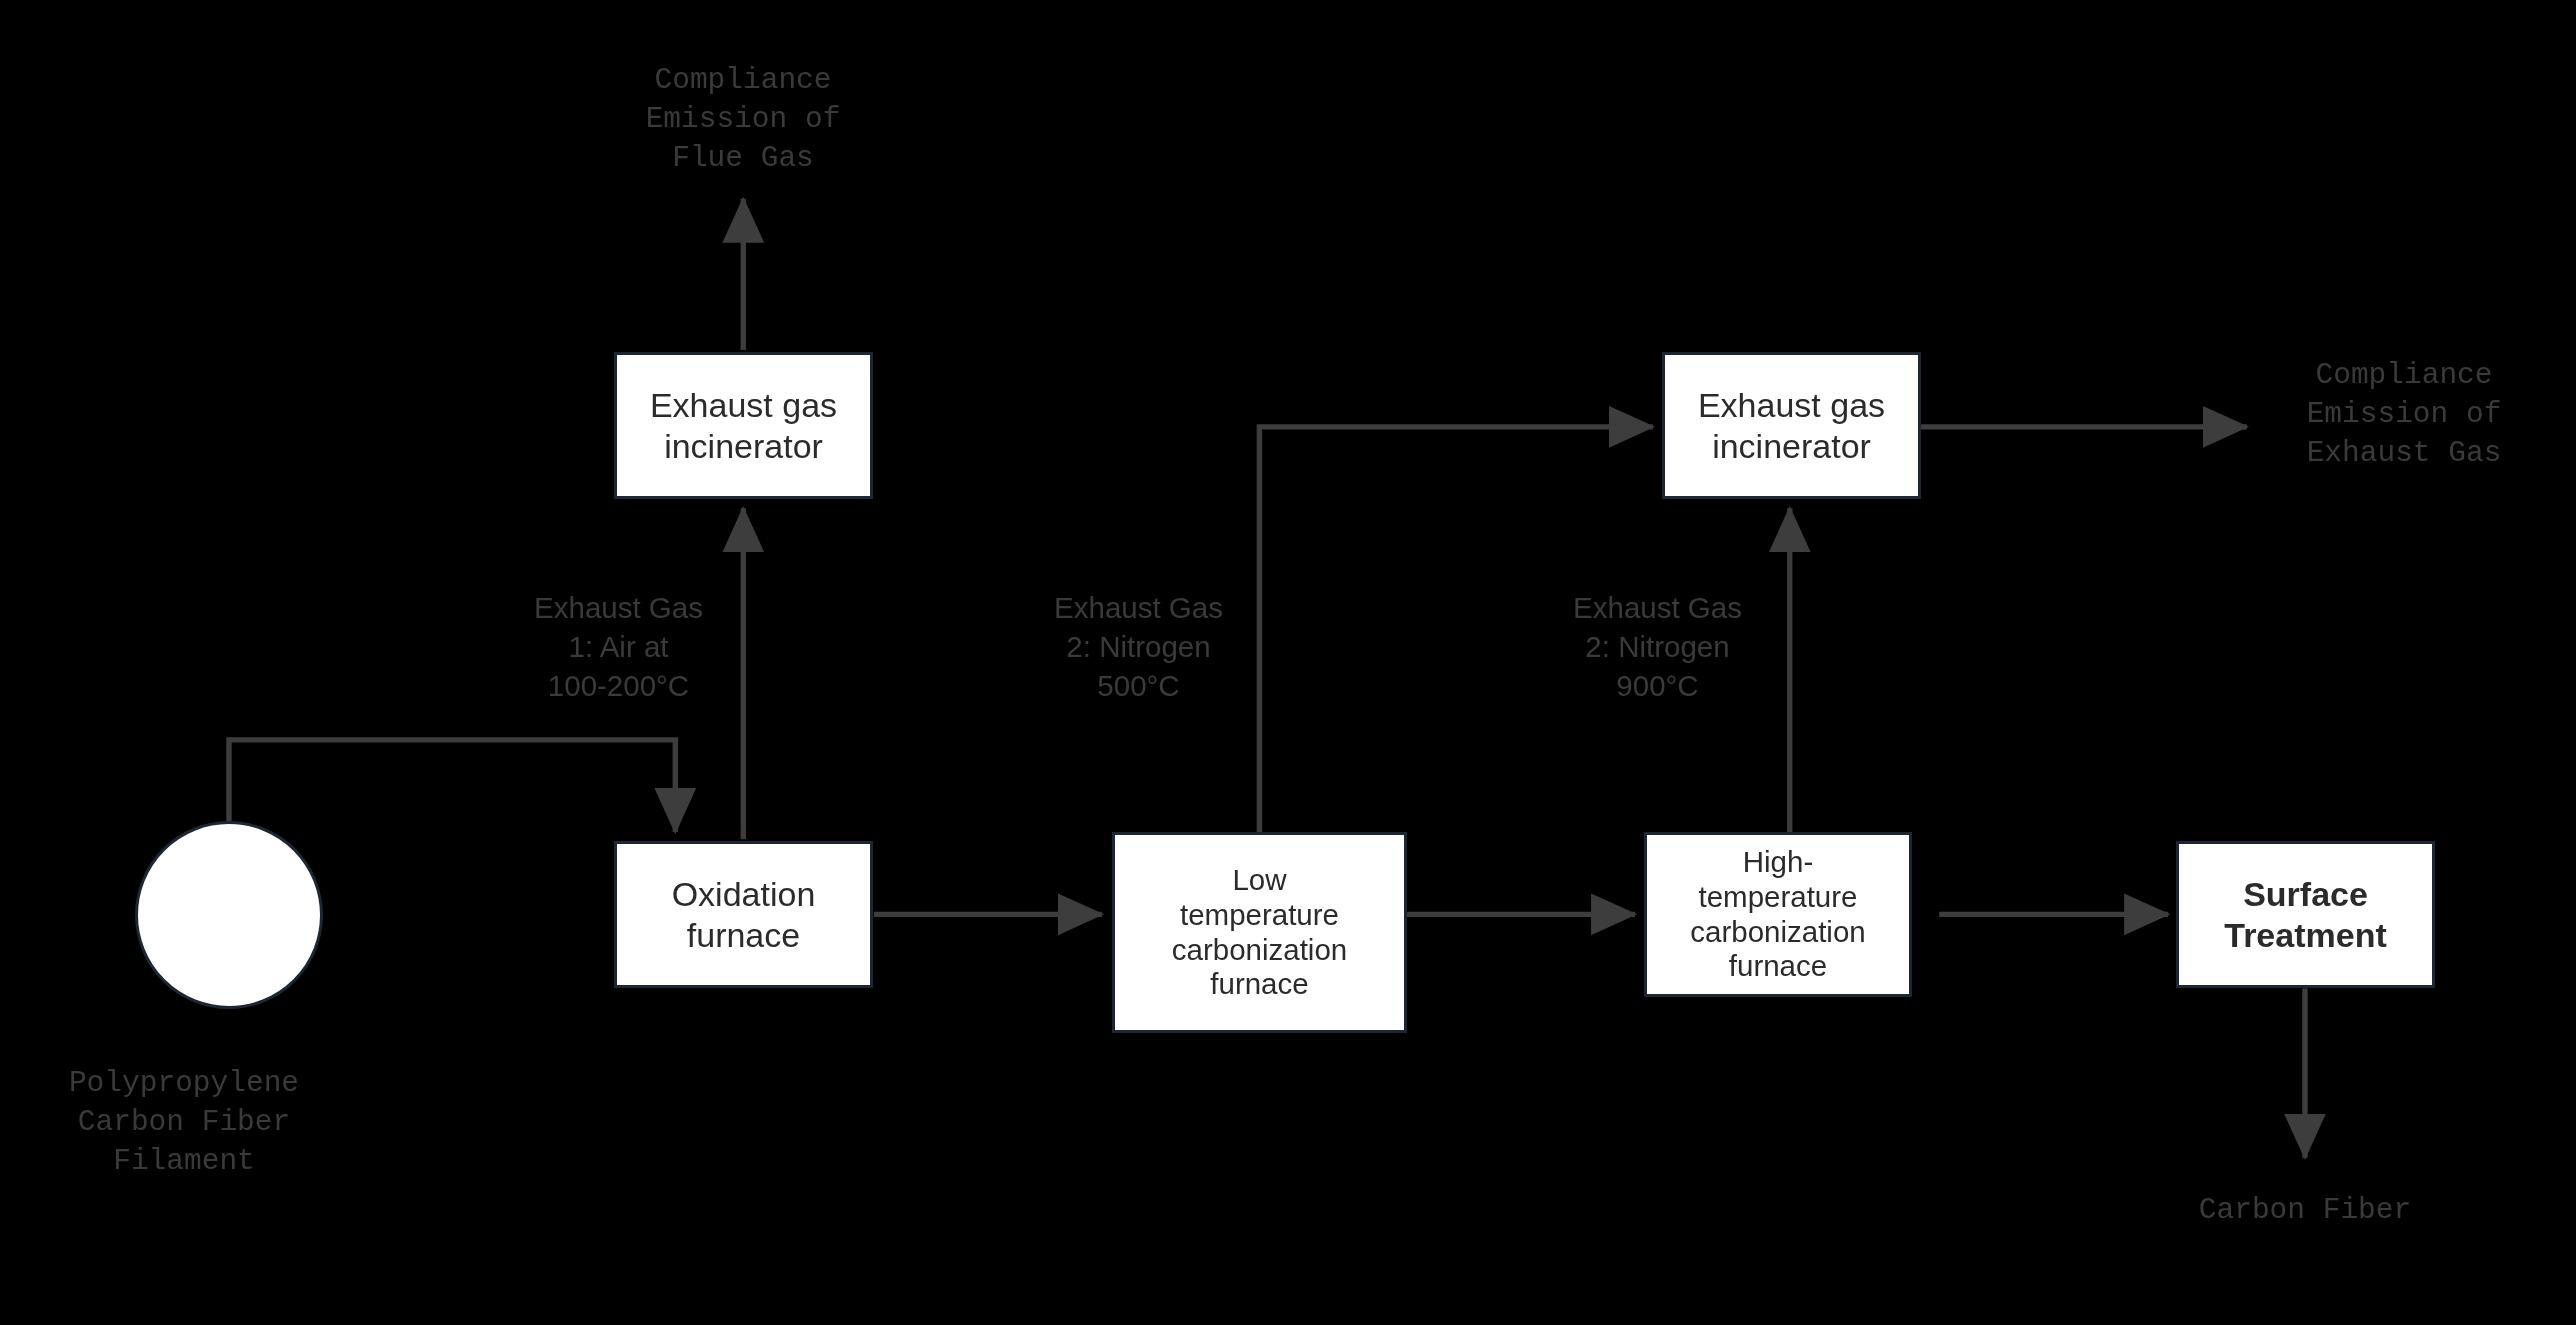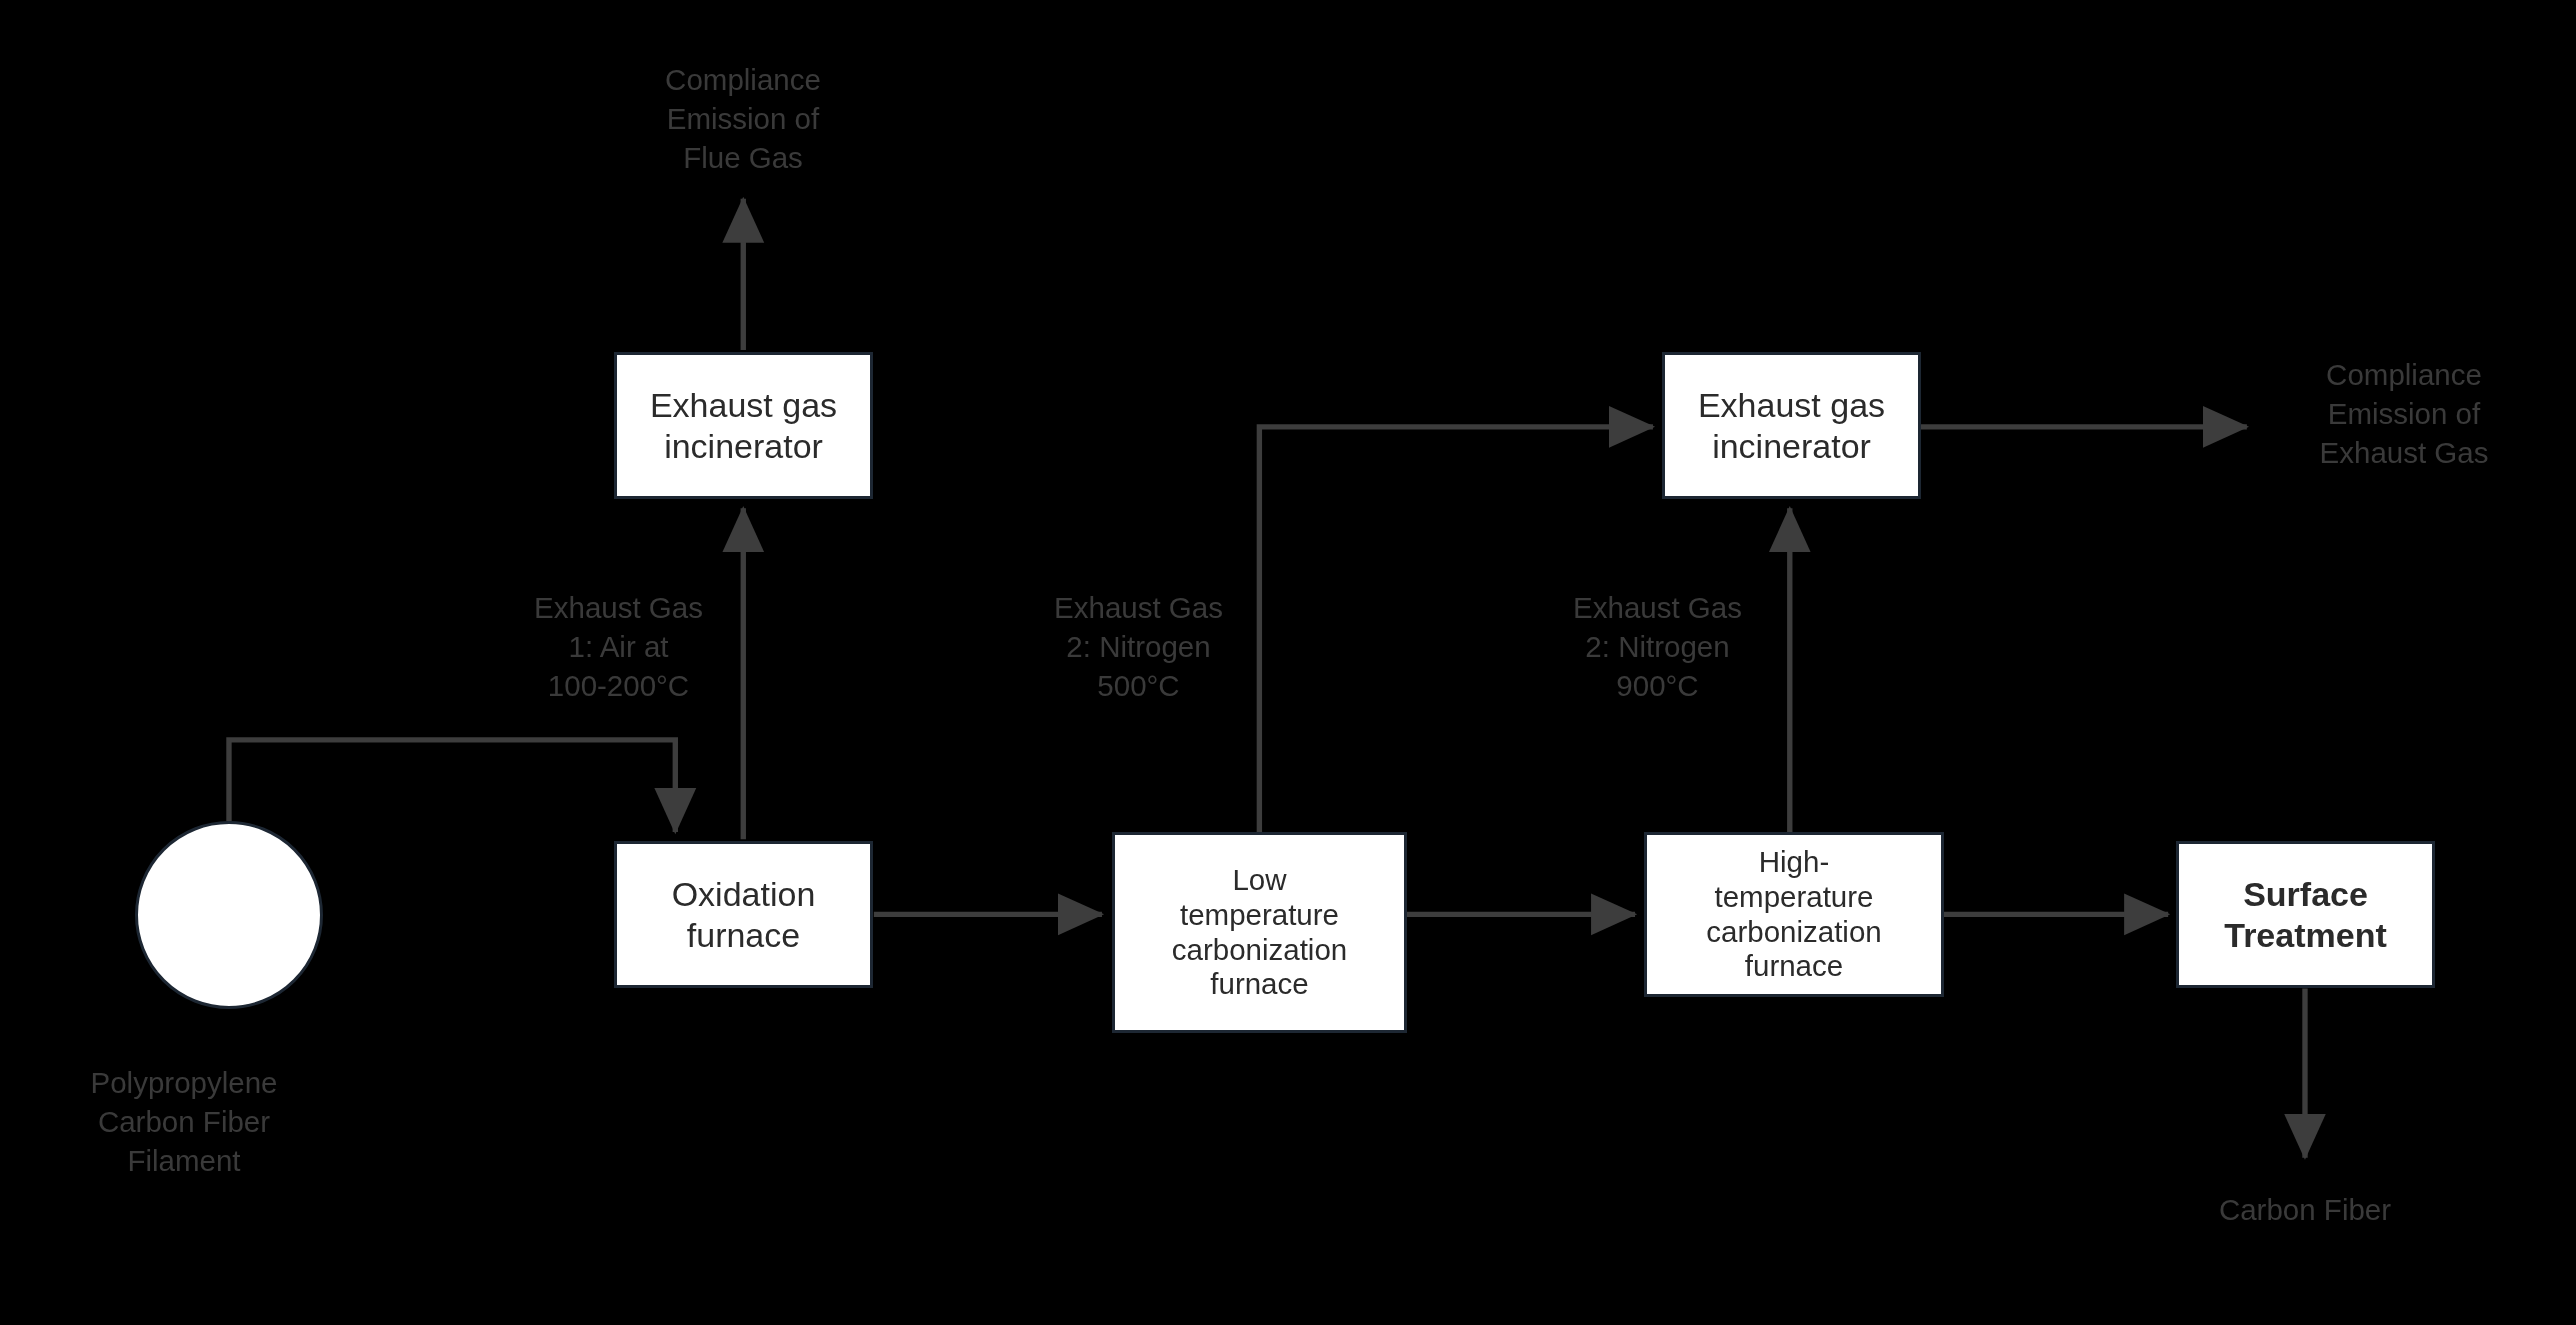--- a/index.html
+++ b/index.html
@@ -56,21 +56,21 @@
     color: #3a3a3a;
     font-family: "Liberation Sans", sans-serif;
     font-size: 29.5px;
     line-height: 1.32;
     text-align: center;
     white-space: pre-line;
   }
   .io-label {
     position: absolute;
     color: #3a3a3a;
-    font-family: Liberation Sans, sans-serif;
+    font-family: Liberation Mono, monospace;
     font-size: 29.5px;
     line-height: 1.32;
     text-align: center;
     white-space: pre-line;
   }
 </style>
 </head>
 <body>
 
 <div id="diagram-root">
@@ -133,21 +133,21 @@
 incinerator</div>
 
   <div class="node-box lg" style="left:614px; top:841px; width:259px; height:147px;">Oxidation
 furnace</div>
 
   <div class="node-box md" style="left:1112px; top:832px; width:295px; height:201px;">Low
 temperature
 carbonization
 furnace</div>
 
-  <div class="node-box md" style="left:1644px; top:832px; width:300px; height:165px;">High-
+  <div class="node-box md" style="left:1644px; top:832px; width:268px; height:165px;">High-
 temperature
 carbonization
 furnace</div>
 
   <div class="node-box lg" style="left:2176px; top:841px; width:259px; height:147px;font-weight:bold;">Surface
 Treatment</div>
 
   <div class="node-box lg" style="left:1662px; top:352px; width:259px; height:147px;">Exhaust gas
 incinerator</div>
 

